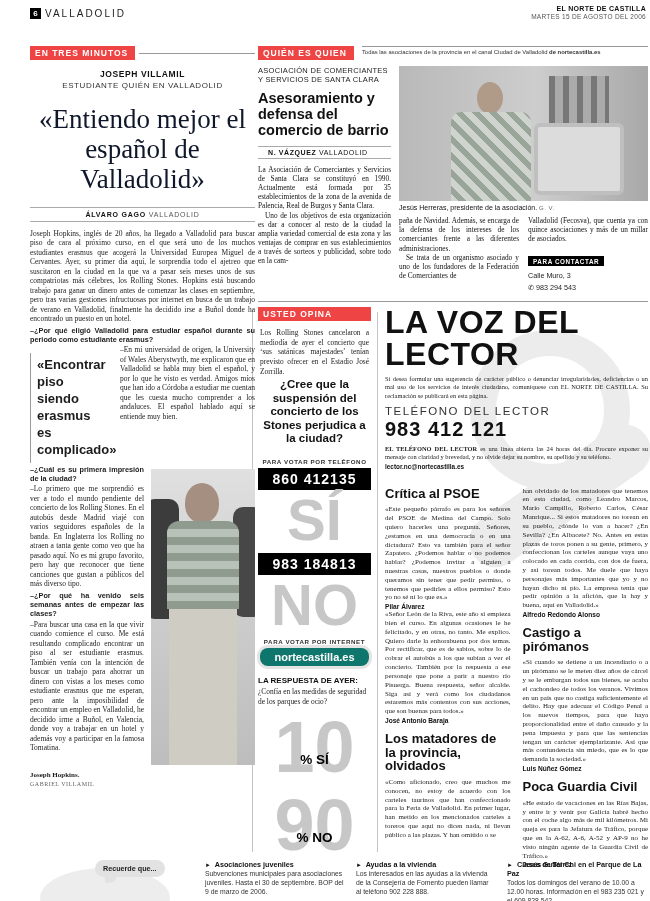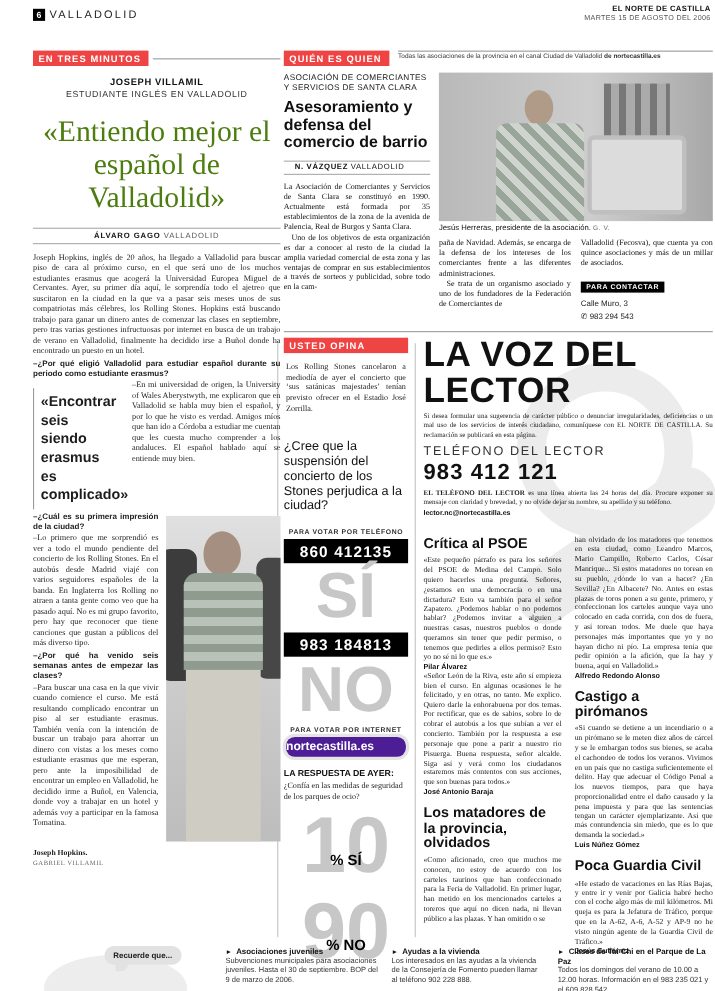--- a/index.html
+++ b/index.html
@@ -28,21 +28,21 @@
 
   
   .label-row { display:flex; align-items:center; }
   .label-bar { background:#ef4444; color:#fff; font-weight:bold; font-size:8.5px; letter-spacing:1px; padding:2px 7px 2px 5px; white-space:nowrap; }
   .label-rule { flex:1; border-top:1px solid #999; margin-left:4px; }
 
   
   .tres { position:absolute; left:30px; top:46px; width:225px; z-index:2; }
   .kicker-name { text-align:center; font-weight:bold; font-size:8.5px; letter-spacing:.6px; margin-top:9px; }
   .kicker-role { text-align:center; font-size:8px; letter-spacing:.6px; color:#333; margin-top:2px; }
-  .tres-headline { text-align:center; font-size:27px; line-height:1.12; font-weight:normal; margin:14px 4px 12px; color:#4d7c0f; }
+  .tres-headline { text-align:center; font-size:27px; line-height:1.12; font-weight:normal; margin:14px 4px 12px; color:#0f172a; }
   .byline { border-top:1px solid #aaa; border-bottom:1px solid #aaa; text-align:center; font-size:7px; letter-spacing:.8px; padding:3px 0; margin-bottom:7px; }
   .byline b { font-weight:bold; }
   .byline span { color:#555; }
   .body-text { font-size:7.5px; line-height:1.27; text-align:justify; color:#1c1c1c; }
   .q { font-weight:bold; font-family:"Liberation Sans","DejaVu Sans",sans-serif; font-size:7.3px; margin:2px 0 1px; }
   .pullquote { float:left; width:84px; border-left:1px solid #999; padding:4px 7px 4px 6px; margin:8px 6px 2px 0;
     font-weight:bold; font-size:13px; line-height:1.3; font-family:"Liberation Sans","DejaVu Sans",sans-serif; }
   .photo-joseph { float:right; width:104px; height:296px; margin:4px 0 3px 7px; position:relative; overflow:hidden;
     background:linear-gradient(180deg,#e0e0e0 0%,#cfcfcf 40%,#bdbdbd 100%); }
   .pj-head { position:absolute; left:34px; top:14px; width:34px; height:40px; border-radius:50% 50% 46% 46%; background:#a58f80; }
@@ -85,25 +85,25 @@
   
   .vsep { position:absolute; width:1px; background:#c4c4c4; z-index:1; }
   .vsep1 { left:252px; top:310px; height:542px; }
   .vsep2 { left:377px; top:312px; height:540px; }
   .hsep { position:absolute; left:258px; right:2px; top:301px; border-top:1px solid #999; z-index:1; }
 
   
   .opina { position:absolute; left:258px; top:307px; width:113px; z-index:2; }
   .opina .label-bar { display:block; text-align:left; }
   .opina-intro { font-size:7.4px; line-height:1.3; text-align:justify; margin:7px 2px 0; color:#1c1c1c; }
-  .opina-q { font-weight:normal; font-size:11.5px; line-height:1.18; text-align:left; margin:24px 0 12px; }
+  .opina-q { font-weight:bold; font-size:11.5px; line-height:1.18; text-align:center; margin:2px 0 12px; }
   .vote-label { text-align:center; font-size:6.2px; letter-spacing:.6px; color:#333; font-weight:bold; margin:6px 0 3px; }
   .vote-bar { background:#000; color:#fff; font-weight:bold; font-size:14px; letter-spacing:1px; text-align:center; padding:3px 0; }
   .vote-word { text-align:center; font-weight:bold; font-size:58px; line-height:.95; color:#c7c7c7; margin:2px 0 6px; }
-  .net-pill { background:#4c1d95; color:#fff; font-weight:bold; font-size:11px; text-align:left; border-radius:8px; padding:3px 0; margin:3px 2px 10px; box-shadow:0 0 0 3px #e4e4e4; }
+  .net-pill { background:#0f766e; color:#fff; font-weight:bold; font-size:11px; text-align:center; border-radius:8px; padding:3px 0; margin:3px 2px 10px; box-shadow:0 0 0 3px #e4e4e4; }
   .ayer-label { font-weight:bold; font-size:8px; margin:6px 0 2px; }
   .ayer-q { font-size:7.4px; line-height:1.3; color:#1c1c1c; }
   .result { position:relative; height:74px; margin-top:4px; }
   .result-num { position:absolute; inset:0; text-align:center; font-weight:bold; font-size:72px; line-height:74px; color:#c7c7c7; }
   .result-pct { position:absolute; left:0; right:0; top:42px; text-align:center; font-weight:bold; font-size:13.5px; color:#000; }
 
   
   .voz { position:absolute; left:385px; top:306px; width:263px; z-index:2; }
   .voz-title { font-weight:bold; font-size:32px; letter-spacing:.5px; line-height:1; margin-bottom:5px; }
   .voz-intro { font-size:6.4px; line-height:1.3; text-align:justify; color:#222; }
@@ -148,31 +148,31 @@
       <div class="pg-date">MARTES 15 DE AGOSTO DEL 2006</div>
     </div>
   </div>
 
   <div class="tres">
     <div class="label-row">
       <span class="label-bar">EN TRES MINUTOS</span>
       <span class="label-rule"></span>
     </div>
     <div class="kicker-name">JOSEPH VILLAMIL</div>
-    <div class="kicker-role">ESTUDIANTE INGLÉS EN VALLADOLID</div>
+    <div class="kicker-role">ESTUDIANTE QUIÉN EN VALLADOLID</div>
     <div class="tres-headline serif">«Entiendo mejor el español de Valladolid»</div>
     <div class="byline">
       <b>ÁLVARO GAGO</b>
       <span>VALLADOLID</span>
     </div>
     <div class="body-text serif">
       <p>Joseph Hopkins, inglés de 20 años, ha llegado a Valladolid para buscar piso de cara al próximo curso, en el que será uno de los muchos estudiantes erasmus que acogerá la Universidad Europea Miguel de Cervantes. Ayer, su primer día aquí, le sorprendía todo el ajetreo que suscitaron en la ciudad en la que va a pasar seis meses unos de sus compatriotas más célebres, los Rolling Stones. Hopkins está buscando trabajo para ganar un dinero antes de comenzar las clases en septiembre, pero tras varias gestiones infructuosas por internet en busca de un trabajo de verano en Valladolid, finalmente ha decidido irse a Buñol donde ha encontrado un puesto en un hotel.</p>
       <p class="q">–¿Por qué eligió Valladolid para estudiar español durante su periodo como estudiante erasmus?</p>
       <div>
-        <div class="pullquote">«Encontrar seis siendo erasmus es complicado»</div>
+        <div class="pullquote">«Encontrar piso siendo erasmus es complicado»</div>
         <p>–En mi universidad de origen, la University of Wales Aberystwyth, me explicaron que en Valladolid se habla muy bien el español, y por lo que he visto es verdad. Amigos míos que han ido a Córdoba a estudiar me cuentan que les cuesta mucho comprender a los andaluces. El español hablado aquí se entiende muy bien.</p>
       </div>
       <div style="clear:left;">
         <div class="photo-joseph">
           <div class="pj-pack"></div>
           <div class="pj-pack2"></div>
           <div class="pj-head"></div>
           <div class="pj-shirt"></div>
           <div class="pj-pants"></div>
         </div>

